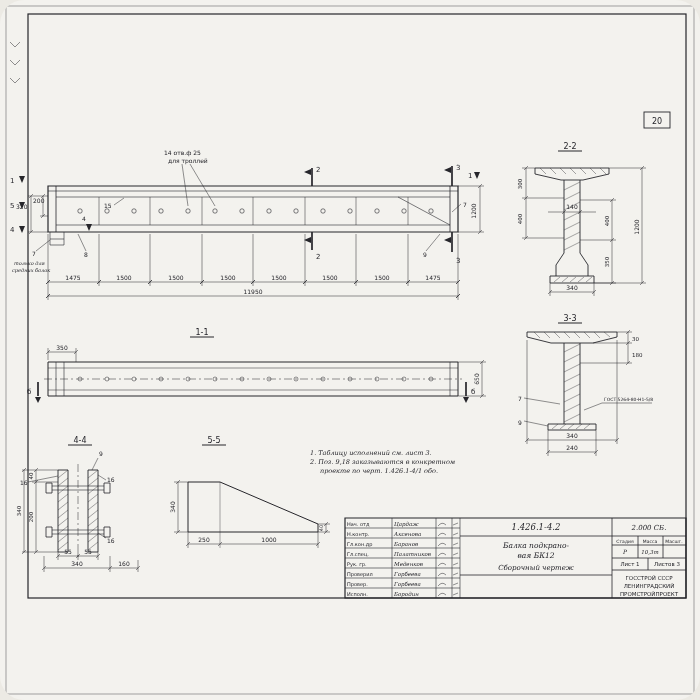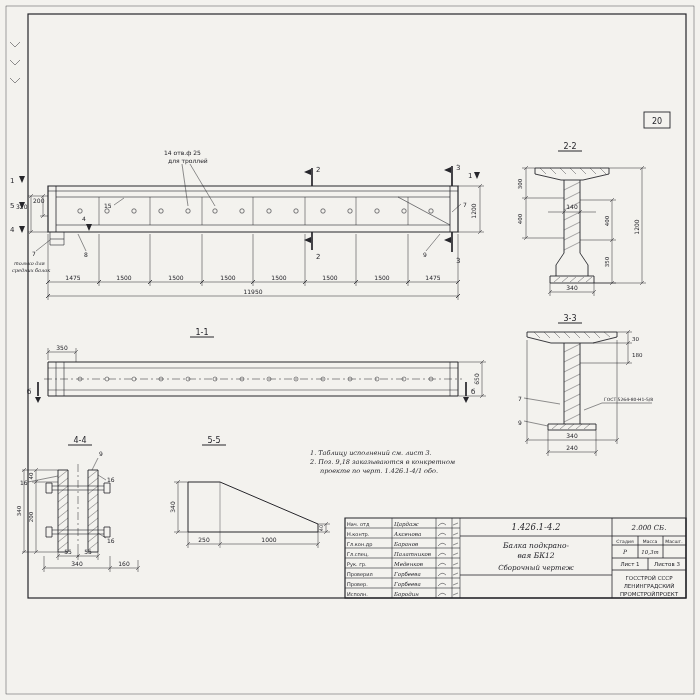--- a/index.html
+++ b/index.html
@@ -1,16 +1,16 @@
 <!DOCTYPE html>
 <html><head>
 <meta charset="utf-8">
 <style>
   html,body{margin:0;padding:0;background:#eceae4;}
-  .page{width:700px;height:700px;background:#f3f2ee;position:relative;overflow:hidden;}
+  .page{width:700px;height:700px;background:#f3f2ee;position:relative;overflow:hidden;border-radius:24px;}
   svg{display:block;}
   .ln{stroke:#26262b;fill:none;stroke-linecap:butt;}
   .fillb{fill:#26262b;stroke:none;}
   .s04{stroke-width:.4}.s05{stroke-width:.5}.s06{stroke-width:.6}.s08{stroke-width:.8}
   .s09{stroke-width:.9}.s10{stroke-width:1}.s12{stroke-width:1.2}.s16{stroke-width:1.7}
   .dash{stroke-dasharray:8 3 2 3;}
   text{font-family:"DejaVu Sans",sans-serif;fill:#1e1e24;}
   .hand{font-family:"DejaVu Serif",serif;font-style:italic;}
   .t45{font-size:4.5px}.t5{font-size:5px}.t55{font-size:5.5px}.t6{font-size:6px}
   .t65{font-size:6.5px}.t7{font-size:7px}.t75{font-size:7.5px}.t8{font-size:8px}.t85{font-size:8.5px}

